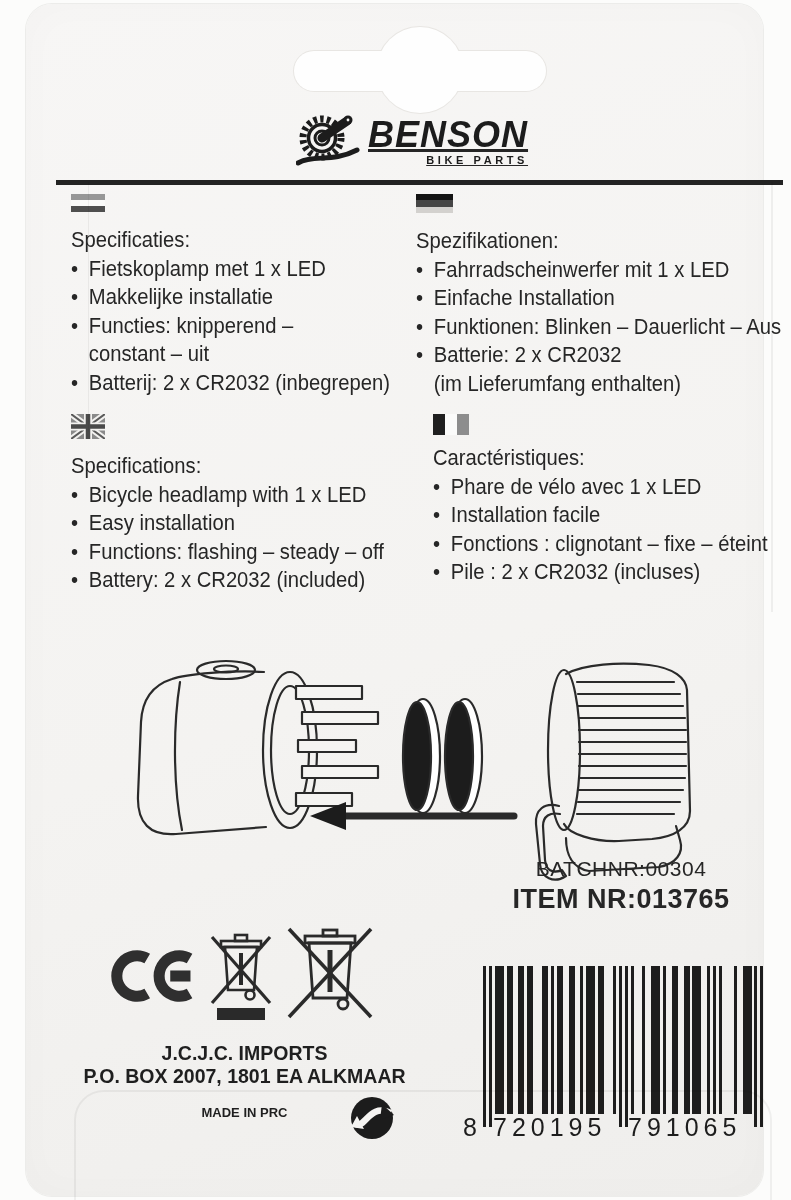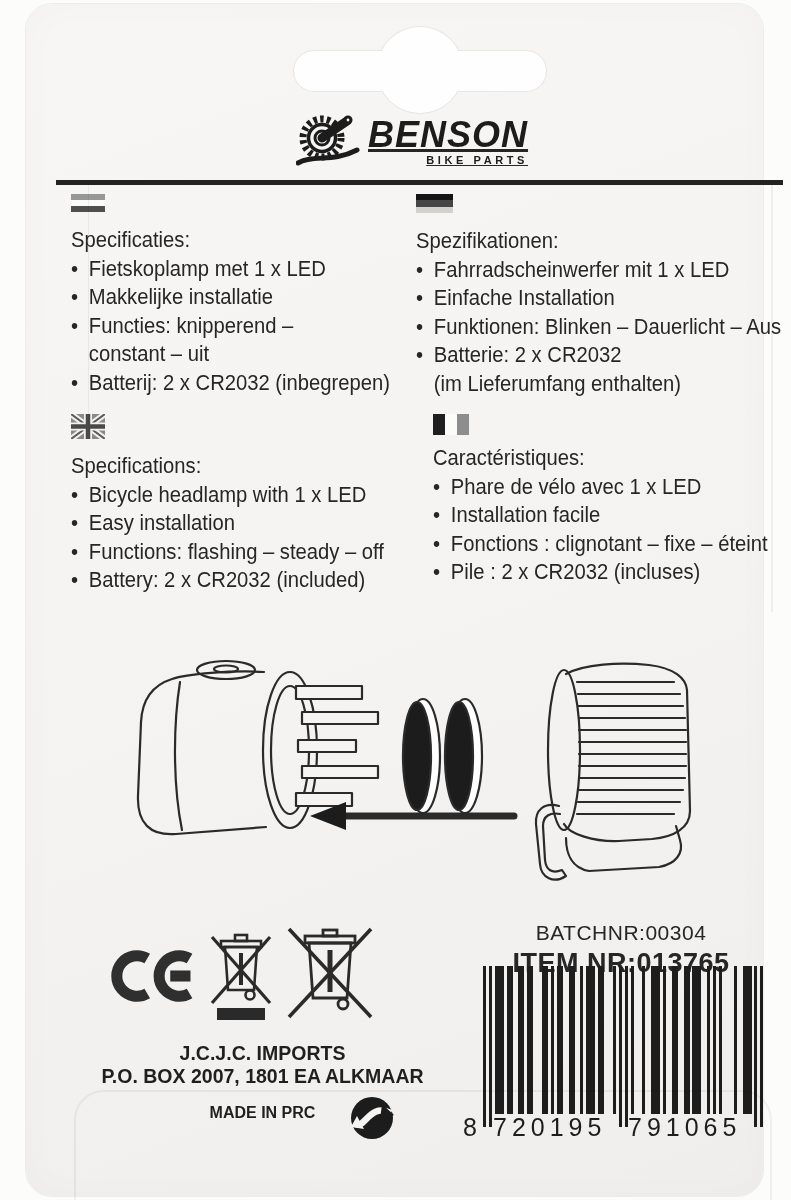--- a/index.html
+++ b/index.html
@@ -28,41 +28,41 @@
   .flag.fr .s{width:12px;height:21px;}
   .row2 .flag{margin-bottom:9px;}
   .cond{transform:scaleX(0.94);transform-origin:0 0;}
   .spec-heading{font-size:21.5px;line-height:28.5px;white-space:nowrap;}
   .spec-line{font-size:21.5px;line-height:28.5px;white-space:nowrap;display:flex;}
   .spec-line .bullet{width:19px;flex:none;}
   .spec-line.cont{padding-left:19px;}
   
   .diagram{position:absolute;left:88px;top:652px;}
   
-  .codes{position:absolute;left:430px;top:917px;width:330px;text-align:center;}
+  .codes{position:absolute;left:430px;top:853px;width:330px;text-align:center;}
   .batch{font-size:21px;letter-spacing:0.5px;}
   .item{font-size:27px;font-weight:bold;letter-spacing:0.5px;margin-top:3px;}
   
   .barcode{position:absolute;left:440px;top:962px;width:310px;height:200px;}
   .bc-bars{position:absolute;left:17px;top:0;}
   .bc-digits{position:absolute;left:17px;top:147px;width:281px;height:34px;font-size:25px;color:#1d1d1d;}
   .bc-digits span{position:absolute;top:0;}
   .bc-d0{left:-20px;}
   .bc-d1{left:10px;width:127px;text-align:left;letter-spacing:5px;}
   .bc-d2{left:145px;width:127px;letter-spacing:5px;}
   
   .sym{position:absolute;}
   .ce{left:78px;top:940px;}
   .bin1{left:183px;top:922px;}
   .bin2{left:260px;top:918px;}
   .greendot{left:322px;top:1090px;}
   
-  .importer{position:absolute;left:64px;top:1038px;width:345px;text-align:center;
+  .importer{position:absolute;left:46px;top:1038px;width:345px;text-align:center;
             font-weight:bold;font-size:19.5px;line-height:22.5px;color:#1f1f1f;}
-  .origin{margin-top:15px;font-size:16px;}
+  .origin{margin-top:15px;font-size:13px;}
   
   .crease-r{position:absolute;left:745px;top:178px;width:2px;height:430px;background:rgba(0,0,0,0.055);}
   .crease-l{position:absolute;left:62px;top:178px;width:1px;height:250px;background:rgba(0,0,0,0.05);}
   .blister-bottom{position:absolute;left:48px;top:1086px;width:694px;height:150px;
                   border:2px solid rgba(0,0,0,0.05);border-radius:30px;}
 </style>
 </head>
 <body>
 
 <div class="stage">

